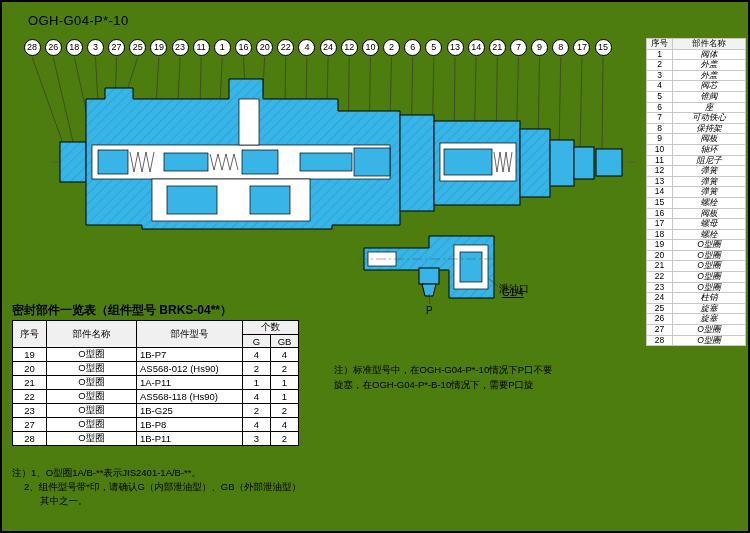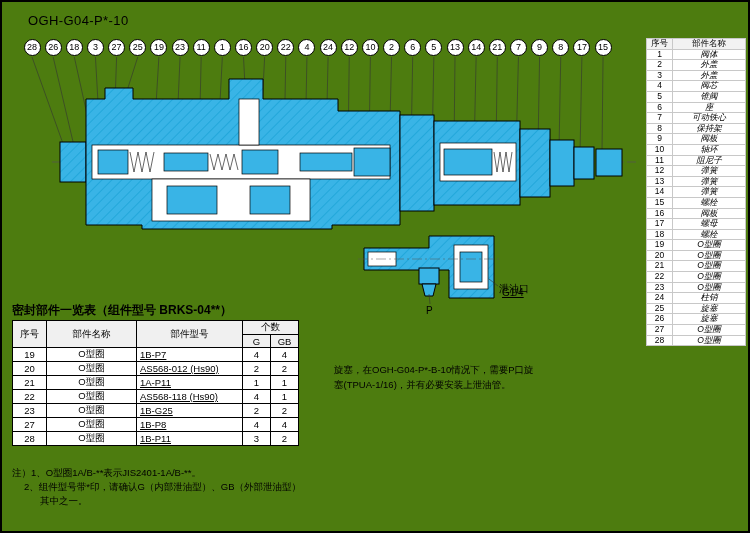--- a/index.html
+++ b/index.html
@@ -20,21 +20,21 @@
   .parts-table td.nm { text-align:center;font-style:italic; }
   
   .seal-title { position:absolute; left:10px; top:300px; font-size:12px; font-weight:bold; z-index:4; }
   .seal-table { position:absolute; left:10px; top:318px; border-collapse:collapse; font-size:9.5px;
                 background:#fff; z-index:4; }
   .seal-table th, .seal-table td { border:1px solid #000; padding:0 3px; text-align:center; font-weight:normal; }
   .seal-table th { background:#f0f0f0; height:13px; }
   .seal-table td { height:14px; }
   .seal-table .w-no { width:34px; } .seal-table .w-name { width:90px; }
   .seal-table .w-model { width:106px; } .seal-table .w-q { width:28px; }
-  .seal-table td.model { text-align:left;text-decoration:underline; }
+  .seal-table td.model { text-align:left; }
   
   .note-right { position:absolute; left:332px; top:360px; width:225px; font-size:9.5px;
                 line-height:15px; z-index:4; }
   .note-right .cont { }
   .notes-bottom { position:absolute; left:10px; top:464px; font-size:9.5px; line-height:14px; z-index:4; }
   .notes-bottom .ind1 { margin-left:12px; }
   .notes-bottom .ind2 { margin-left:28px; }
   
   .lbl { position:absolute; font-size:10px; z-index:4; }
   .p-label { left:424px; top:303px; }
@@ -353,22 +353,22 @@
           <td>28</td>
           <td>O型圈</td>
           <td class="model">1B-P11</td>
           <td>3</td>
           <td>2</td>
         </tr>
       </tbody>
   </table>
 
   <div class="note-right">
+    <div>注）标准型号中，在OGH-G04-P*-10情况下P口不要</div>
     <div class="cont">旋塞，在OGH-G04-P*-B-10情况下，需要P口旋</div>
-    <div class="cont">塞(TPUA-1/16)，并有必要安装上泄油管。</div>
   </div>
 
   <div class="notes-bottom">
     <div>注）1、O型圈1A/B-**表示JIS2401-1A/B-**。</div>
     <div class="ind1">2、组件型号带*印，请确认G（内部泄油型）、GB（外部泄油型）</div>
     <div class="ind2">其中之一。</div>
   </div>
 
   <div class="lbl p-label">P</div>
   <div class="lbl drain1">泄油口</div>

